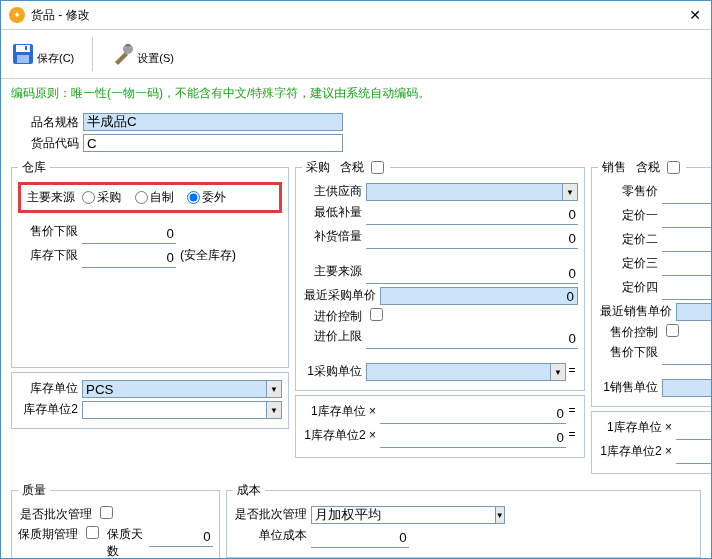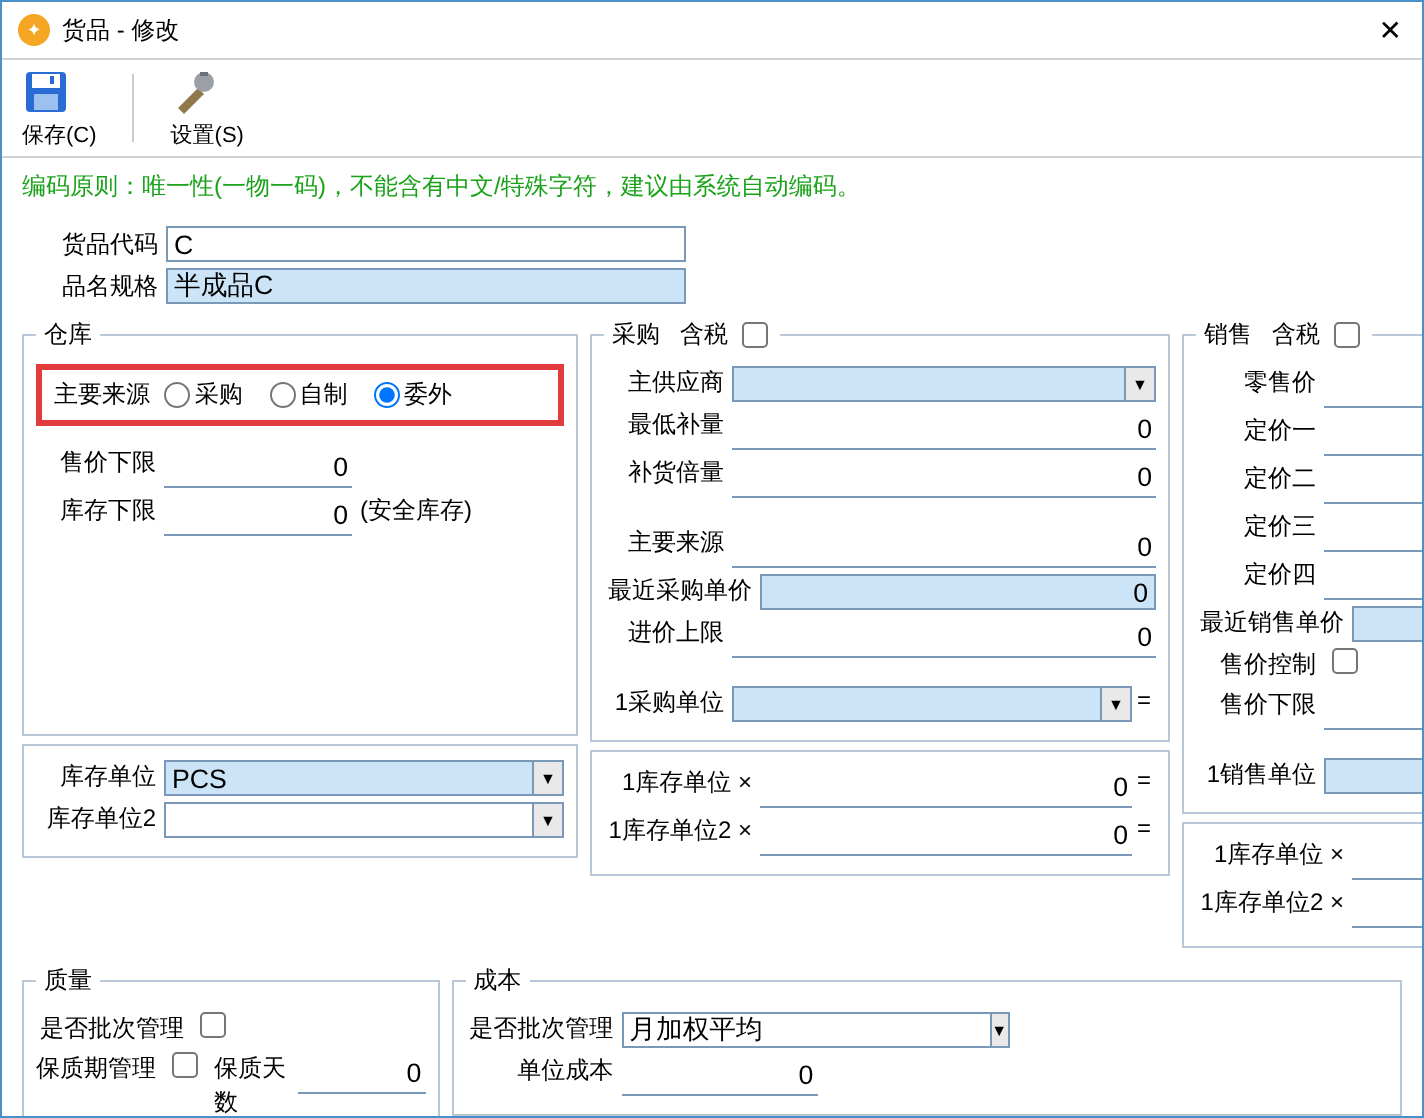--- a/index.html
+++ b/index.html
@@ -2,21 +2,21 @@
 <html><head>
 <meta charset="utf-8">
 <style>
 html,body{margin:0;padding:0;font-family:"Microsoft YaHei","SimSun",sans-serif;font-size:12px;background:#fff;color:#000}
 .window{width:712px;height:559px;border:1px solid #4a90c8;box-sizing:border-box;position:relative;overflow:hidden}
 .titlebar{height:28px;background:#fff;display:flex;align-items:center;padding:0 8px;position:relative}
 .title-icon{width:16px;height:16px;border-radius:50%;background:#f5a623;margin-right:6px;display:flex;align-items:center;justify-content:center;font-size:9px;color:#fff}
 .title-text{font-size:12px}
 .close-x{position:absolute;right:10px;top:6px;font-size:14px;cursor:pointer}
 .toolbar{height:48px;display:flex;align-items:center;padding:0 10px;gap:18px}
-.tool-btn{display:flex;flex-direction:column;align-items:flex-start;cursor:pointer;gap:2px}
+.tool-btn{display:flex;flex-direction:row;align-items:flex-end;cursor:pointer;gap:2px}
 .tool-btn svg{width:24px;height:24px}
 .tool-btn span{font-size:11px}
 .divider{width:1px;height:34px;background:#ccc}
 .hr{height:1px;background:#d0d0d0}
 .hint{color:#1aa31a;padding:6px 10px 4px}
 .content{padding:4px 10px 0}
 .row{display:flex;align-items:center;margin:3px 0}
 .lbl{text-align:right;padding-right:4px;white-space:nowrap}
 .left-lbl{width:68px}
 .fld{height:18px;border:1px solid #7a99b8;background:#fff;box-sizing:border-box;padding:0 3px}
@@ -73,26 +73,26 @@
   </div>
   <div class="hr"></div>
 
   <div class="hint">编码原则：唯一性(一物一码)，不能含有中文/特殊字符，建议由系统自动编码。</div>
 
   <div class="content">
 
     <div style="display:flex">
       <div style="flex:1">
         <div class="row">
+          <div class="lbl left-lbl">品名规格</div>
+          <input class="fld fld-blue" style="width: 260px;" value="半成品C">
+        </div>
+        <div class="row">
           <div class="lbl left-lbl">货品代码</div>
           <input class="fld" style="width: 260px;" value="C">
-        </div>
-        <div class="row">
-          <div class="lbl left-lbl">品名规格</div>
-          <input class="fld fld-blue" style="width: 260px;" value="半成品C">
         </div>
       </div>
     </div>
 
     <div class="cols">
 
       <div class="col" style="flex:0.9">
         <fieldset>
           <legend>仓库</legend>
           <div class="highlight">
@@ -151,20 +151,24 @@
           <div style="height:8px"></div>
           <div class="frow">
               <div class="flbl">主要来源</div>
               <input class="ro fval" value="0" style="">
             </div>
           <div class="frow">
               <div class="flbl2">最近采购单价</div>
               <input class="fld fld-blue fld-num fval" readonly="" value="0" style="">
             </div>
           <div class="frow">
+              <div class="flbl">进价控制</div>
+              <input type="checkbox" style="">
+            </div>
+          <div class="frow">
               <div class="flbl">进价上限</div>
               <input class="ro fval" value="0" style="">
             </div>
           <div style="height:8px"></div>
           <div class="frow">
               <div class="flbl">1采购单位</div>
               <div class="combo fval">
                 <input class="fld fld-blue" style="">
                 <div class="arrow">▼</div>
               </div>

